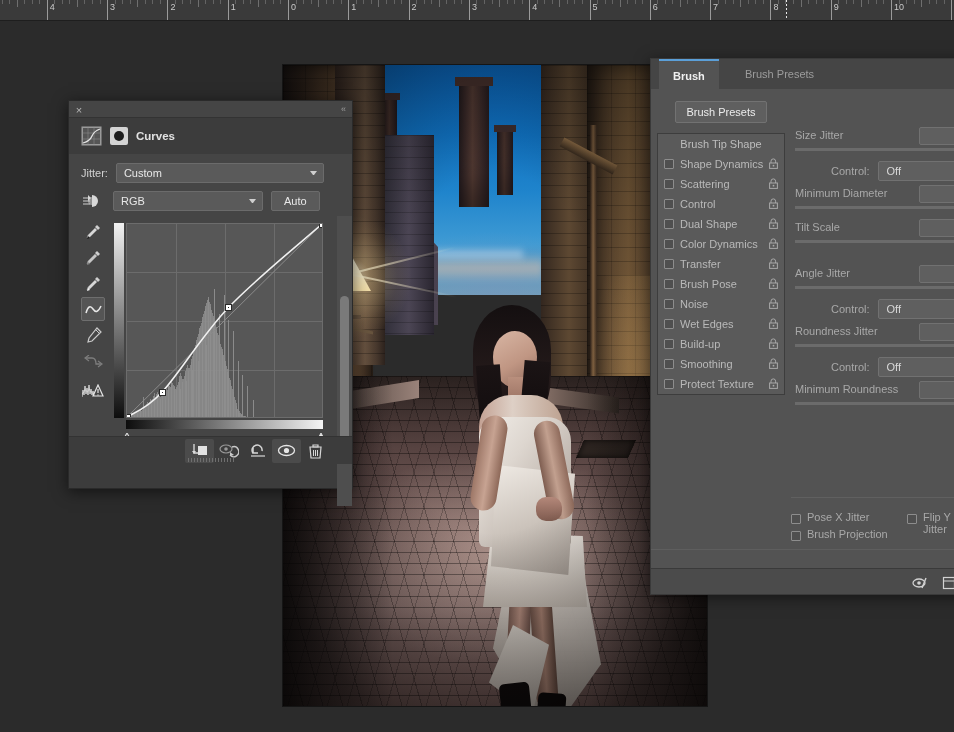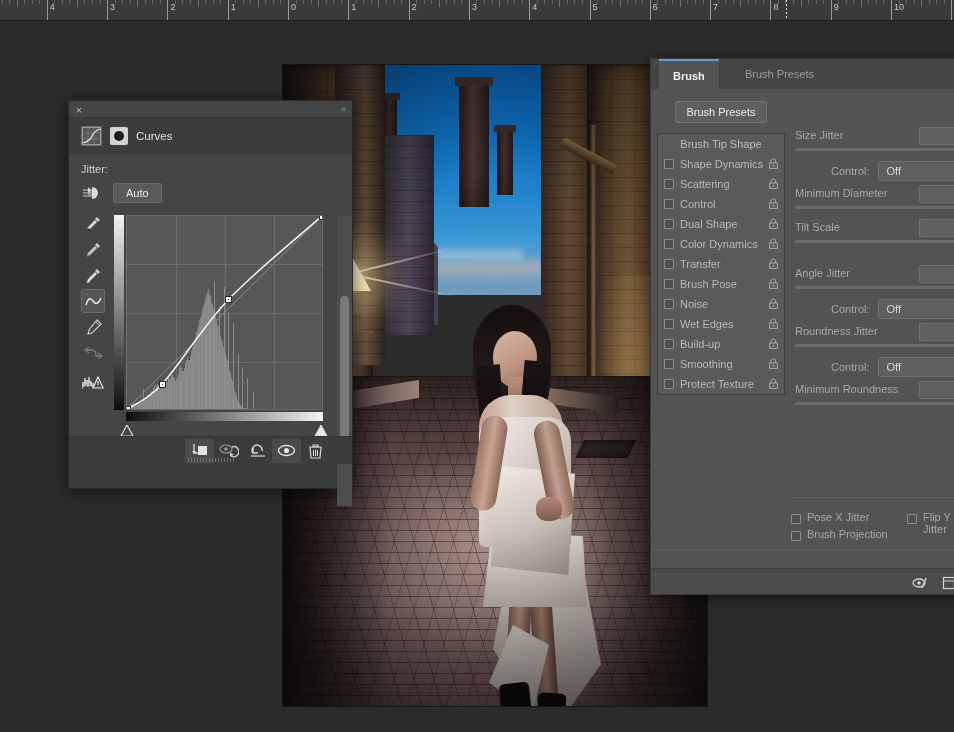--- a/index.html
+++ b/index.html
@@ -348,21 +348,21 @@
   }
   .ico-curves-box {
     width: 21px; height: 20px; background: #555; border: 1px solid #6d6d6d;
     position: relative; border-radius: 1px;
   }
   .ico-mask {
     width: 18px; height: 18px; background: #d4d4d4; border-radius: 2px;
     display: flex; align-items: center; justify-content: center;
   }
   .ico-mask i { width: 10px; height: 10px; border-radius: 50%; background: #1d1d1d; display: block; }
-  .adj-title { color: #e2e2e2; font-size: 11.5px; font-weight: normal; }
+  .adj-title { color: #e2e2e2; font-size: 11.5px; font-weight: bold; }
 
   .prop-body { position: relative; background: #454545; height: 310px; padding: 0; }
 
   .row-preset { display: flex; align-items: center; gap: 8px; padding: 9px 12px 0 12px; }
   .lbl { color: #d2d2d2; font-size: 11px; }
   .select {
     position: relative; height: 20px; background: #5a5a5a; border: 1px solid #6b6b6b;
     border-radius: 2px; color: #e8e8e8; font-size: 11px; line-height: 19px; padding: 0 20px 0 7px;
     cursor: pointer;
   }
@@ -750,30 +750,38 @@
     </div>
 
     <div class="prop-body">
 
       <div class="pscroll-track">
         <div class="pscroll"></div>
       </div>
 
       <div class="row-preset">
         <div class="lbl">Jitter:</div>
+        <div class="select" style="width:208px">
+          <span>Custom</span>
+          <span class="chev"></span>
+        </div>
       </div>
 
       <div class="row-channel">
         <div style="width:24px;display:flex;align-items:center;justify-content:center">
           <svg width="20" height="16" viewBox="0 0 20 16">
             <path d="M9 2 a6 6 0 1 1 0 12 z" fill="#d8d8d8"></path>
             <path d="M9 4 a4 4 0 1 0 0 8 z" fill="#8f8f8f"></path>
             <path d="M0 5 h7 M0 8 h7 M0 11 h7" stroke="#d0d0d0" stroke-width="1.2"></path>
             <path d="M5 2 l3 3 l-3 3 z" fill="#d8d8d8"></path>
           </svg>
+        </div>
+        <div class="select" style="width:150px">
+          <span>RGB</span>
+          <span class="chev"></span>
         </div>
         <div class="btn-auto">Auto</div>
       </div>
 
       <div class="curve-area">
 
         <div class="tool-col">
           <div class="tool-btn">
             <svg width="17" height="17" viewBox="0 0 17 17">
               <path d="M12 2 l3 3 -2 2 -3 -3z" fill="#cfcfcf"></path>

